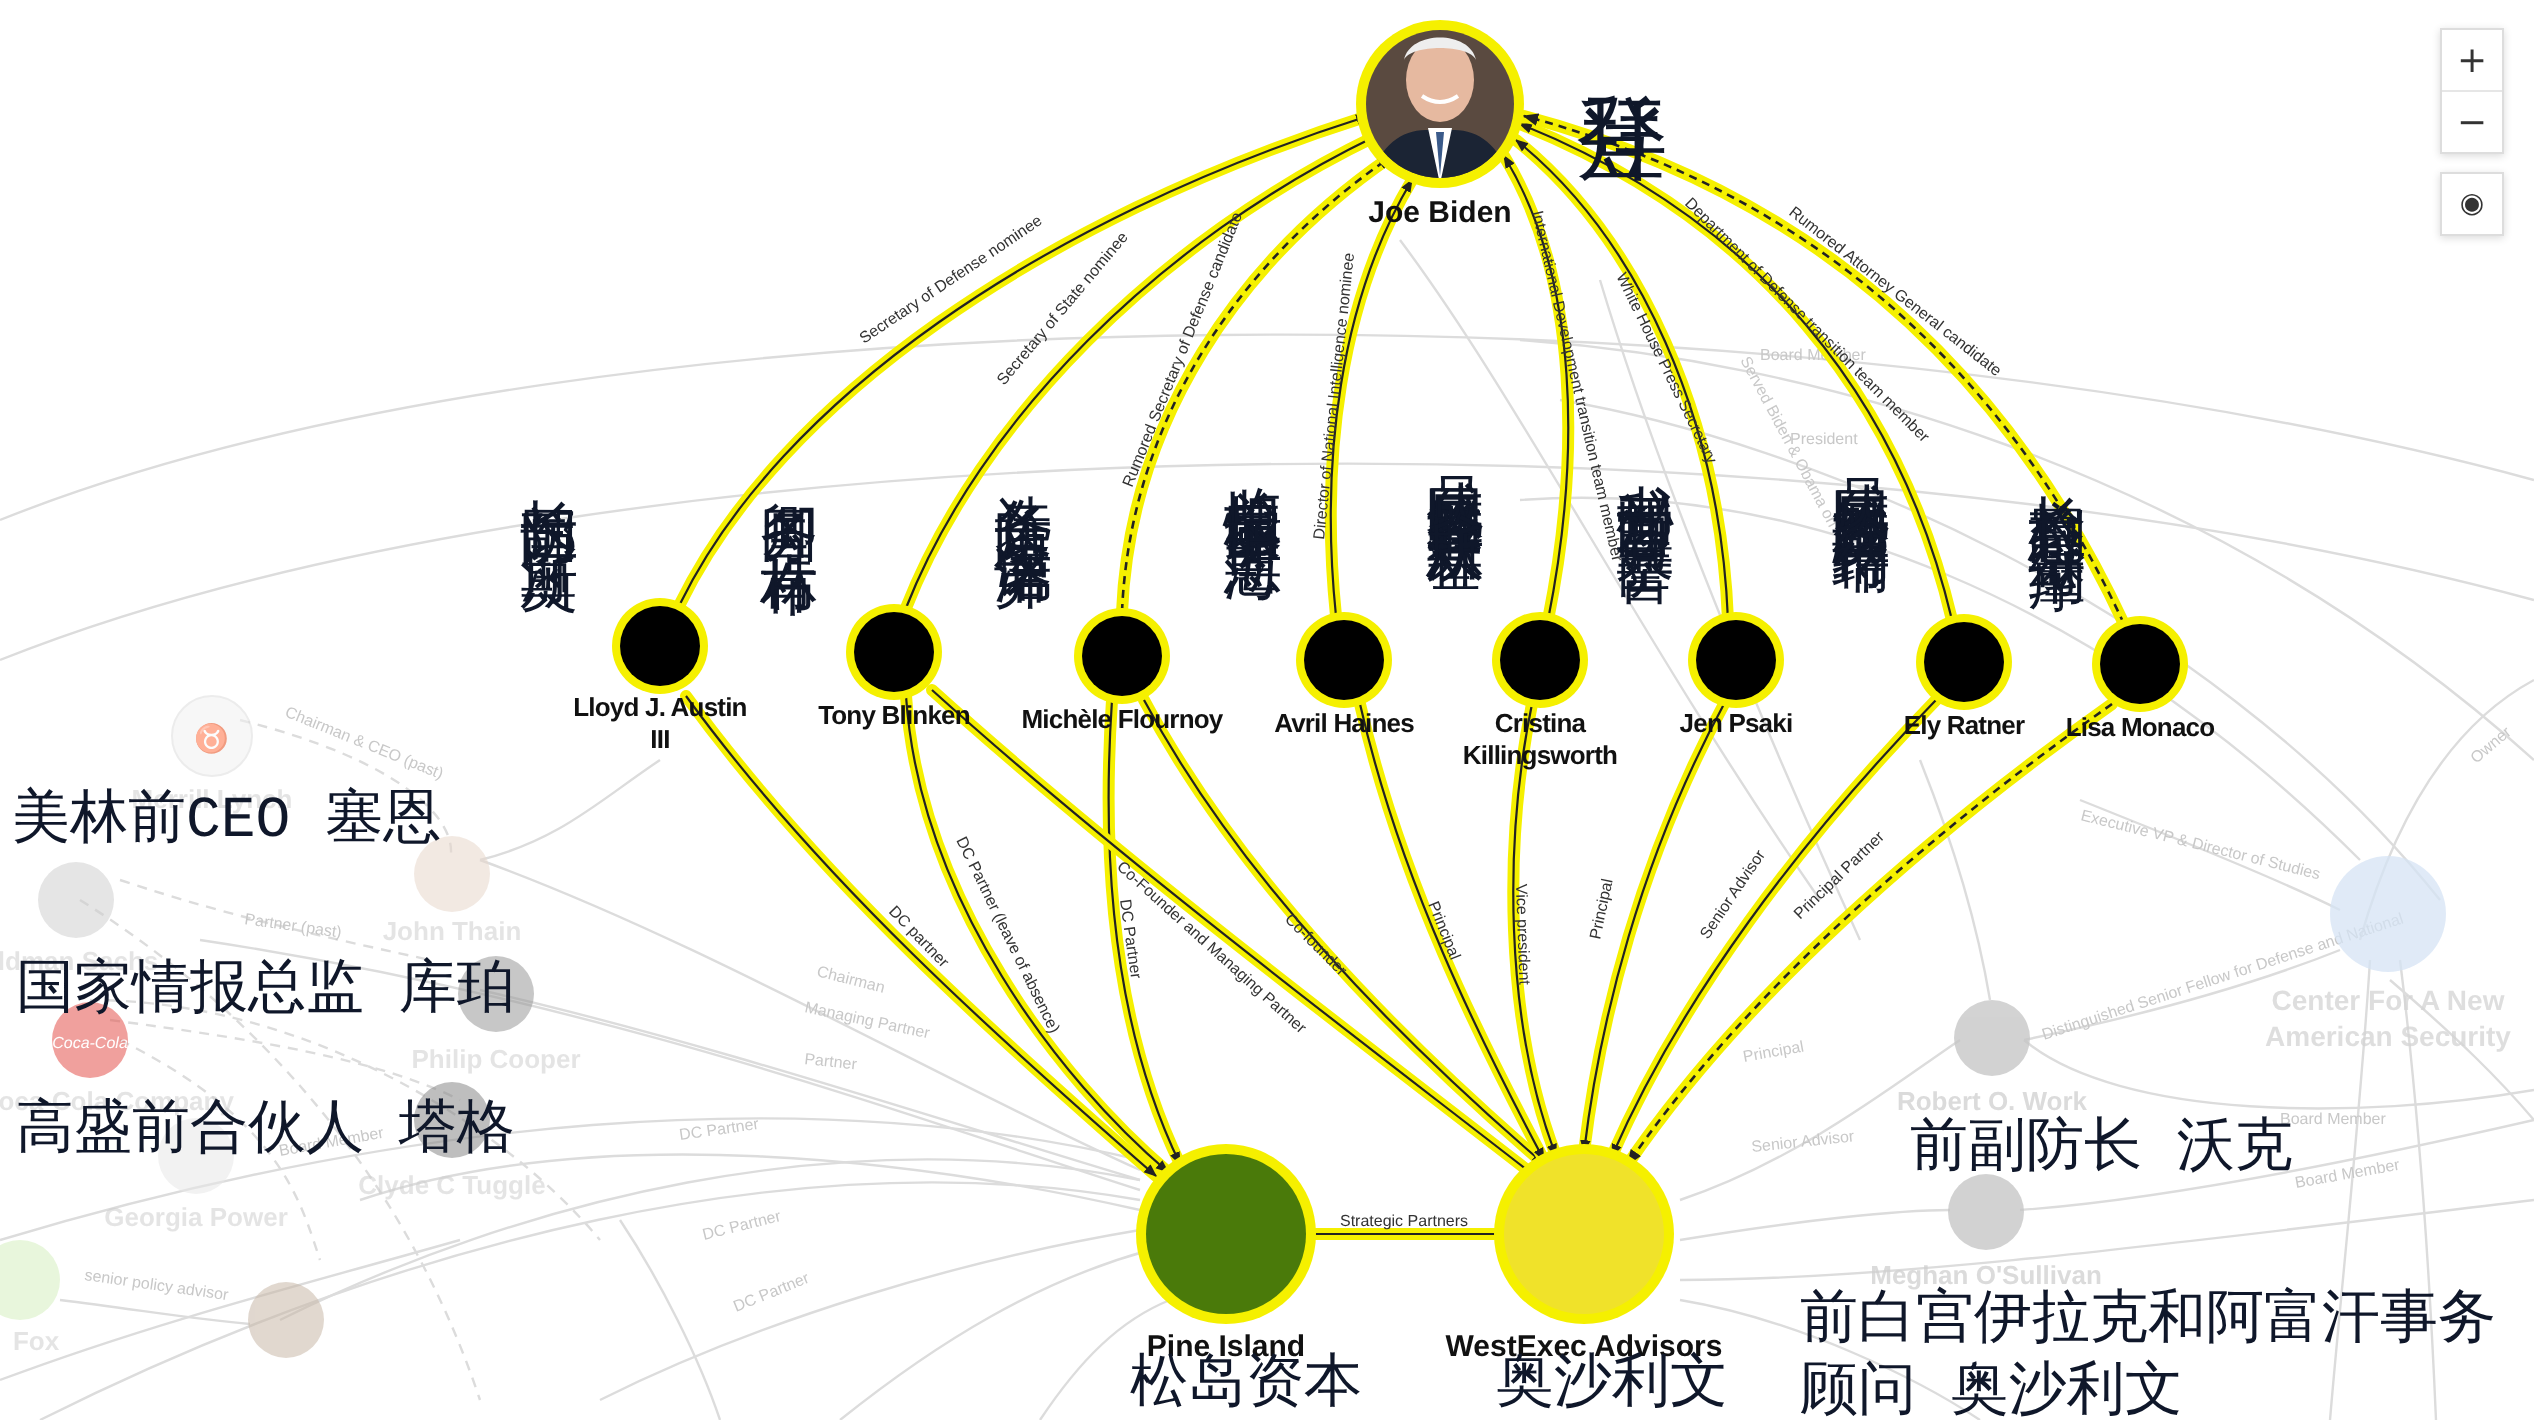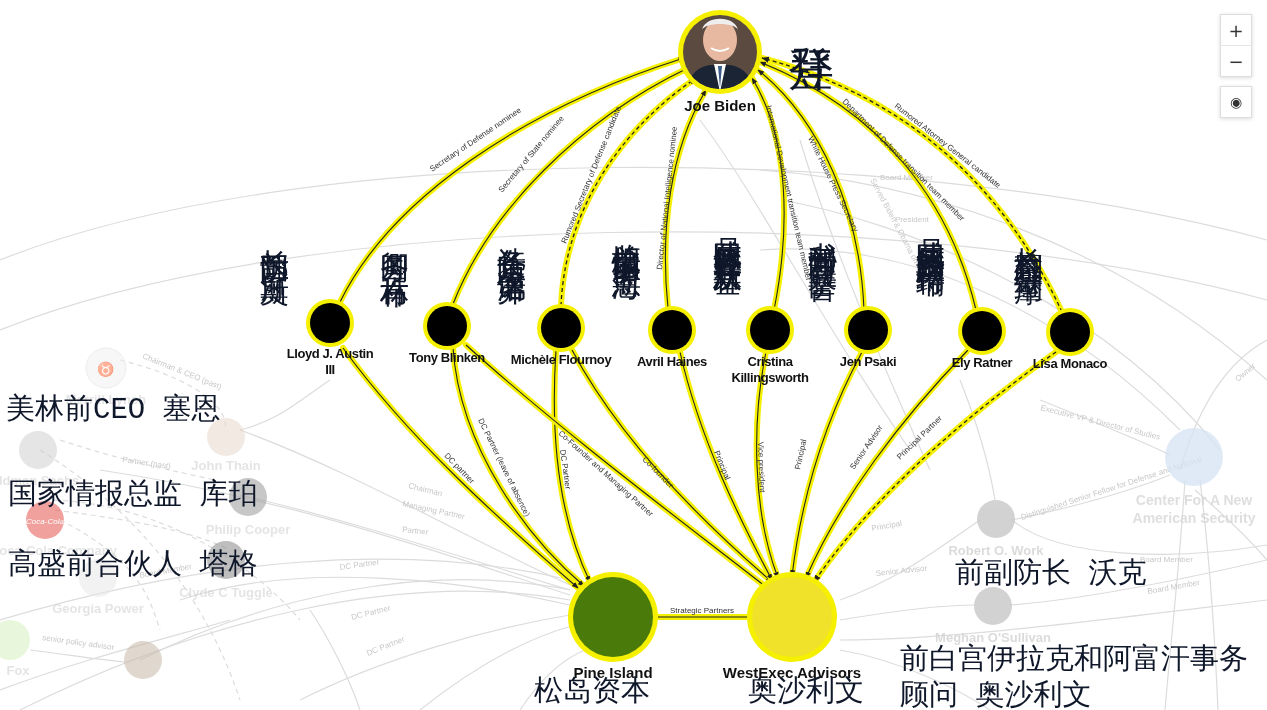--- a/index.html
+++ b/index.html
@@ -311,21 +311,21 @@
 <div class="ann v" style="left:711px; top:229px;">拜登过渡团队成员 基林沃斯</div>
 <div class="ann v" style="left:806px; top:229px;">白宫新闻秘书 普萨基</div>
 <div class="ann v" style="left:914px; top:232px;">国防部过渡团队成员 瑞特纳</div>
 <div class="ann v" style="left:1012px; top:232px;">副总检察长 摩纳哥</div>
 
 <div class="ann h" style="left:6px; top:396px;">美林前CEO 塞恩</div>
 <div class="ann h" style="left:8px; top:481px;">国家情报总监 库珀</div>
 <div class="ann h" style="left:8px; top:551px;">高盛前合伙人 塔格</div>
 <div class="ann h" style="left:955px; top:560px;">前副防长 沃克</div>
 <div class="ann h" style="left:900px; top:643px; width:368px; white-space:normal; line-height:36px;">前白宫伊拉克和阿富汗事务顾问 奥沙利文</div>
-<div class="ann h" style="left:534px; top:678px;">松岛资本</div>
+<div class="ann h" style="left:565px; top:678px;">松岛资本</div>
 <div class="ann h" style="left:748px; top:678px;">奥沙利文</div>
 
 <div class="zoom-ctrl" style="top:14px;">
   <div class="zoom-btn">+</div>
   <div class="zoom-btn">−</div>
 </div>
 <div class="zoom-ctrl" style="top:86px;">
   <div class="zoom-btn" style="font-size:14px;">◉</div>
 </div>
 

